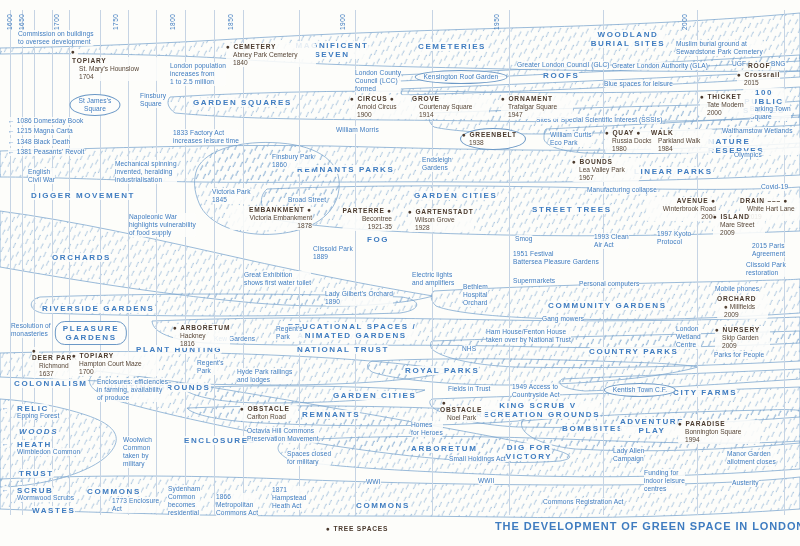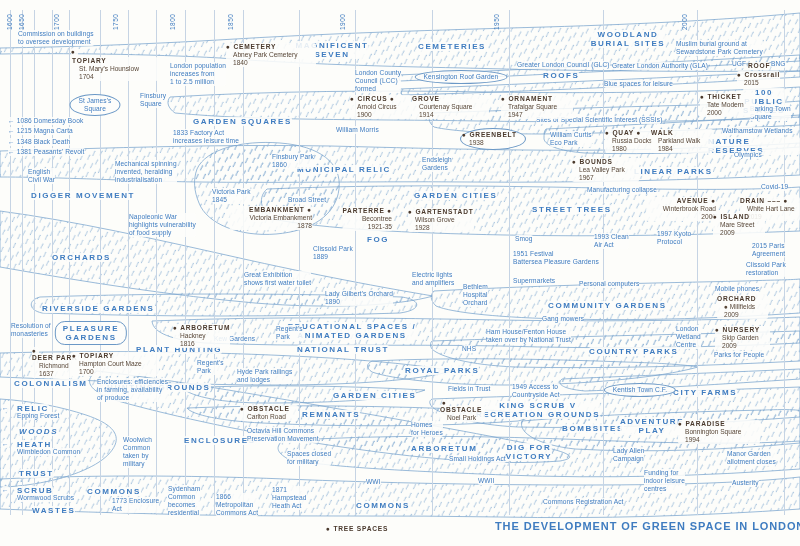--- a/index.html
+++ b/index.html
@@ -93,25 +93,25 @@
       <div class="year" style="left: 501px; top: 22px;">1950</div>
       <div class="year" style="left: 689px; top: 22px;">2000</div>
     </div>
   <div id="labels">
       <div class="lbl cat ac" style="left: 332px; top: 41px;">MAGNIFICENT
 SEVEN</div>
       <div class="lbl cat" style="left: 418px; top: 42px;">CEMETERIES</div>
       <div class="lbl cat ac" style="left: 628px; top: 30px;">WOODLAND
 BURIAL SITES</div>
       <div class="lbl cat" style="left: 543px; top: 71px;">ROOFS</div>
-      <div class="lbl cat" style="left: 193px; top: 98px; margin-top: 19px;">GARDEN SQUARES</div>
+      <div class="lbl cat" style="left: 193px; top: 98px;">GARDEN SQUARES</div>
       <div class="lbl cat ac" style="left: 764px; top: 88px;">100 PUBLIC
 SPACES</div>
       <div class="lbl cat" style="left: 708px; top: 137px;">NATURE RESERVES</div>
-      <div class="lbl cat" style="left: 297px; top: 165px;">MUNICIPAL RELIC</div>
+      <div class="lbl cat" style="left: 297px; top: 165px;">REMNANTS PARKS</div>
       <div class="lbl cat" style="left: 634px; top: 167px;">LINEAR PARKS</div>
       <div class="lbl cat" style="left: 414px; top: 191px;">GARDEN CITIES</div>
       <div class="lbl cat" style="left: 532px; top: 205px;">STREET TREES</div>
       <div class="lbl cat" style="left: 367px; top: 235px;">FOG</div>
       <div class="lbl cat" style="left: 31px; top: 191px;">DIGGER MOVEMENT</div>
       <div class="lbl cat" style="left: 52px; top: 253px;">ORCHARDS</div>
       <div class="lbl cat" style="left: 42px; top: 304px;">RIVERSIDE GARDENS</div>
       <div class="lbl cat ac br" style="left: 91px; top: 321px;">PLEASURE
 GARDENS</div>
       <div class="lbl cat" style="left: 136px; top: 345px;">PLANT HUNTING</div>

